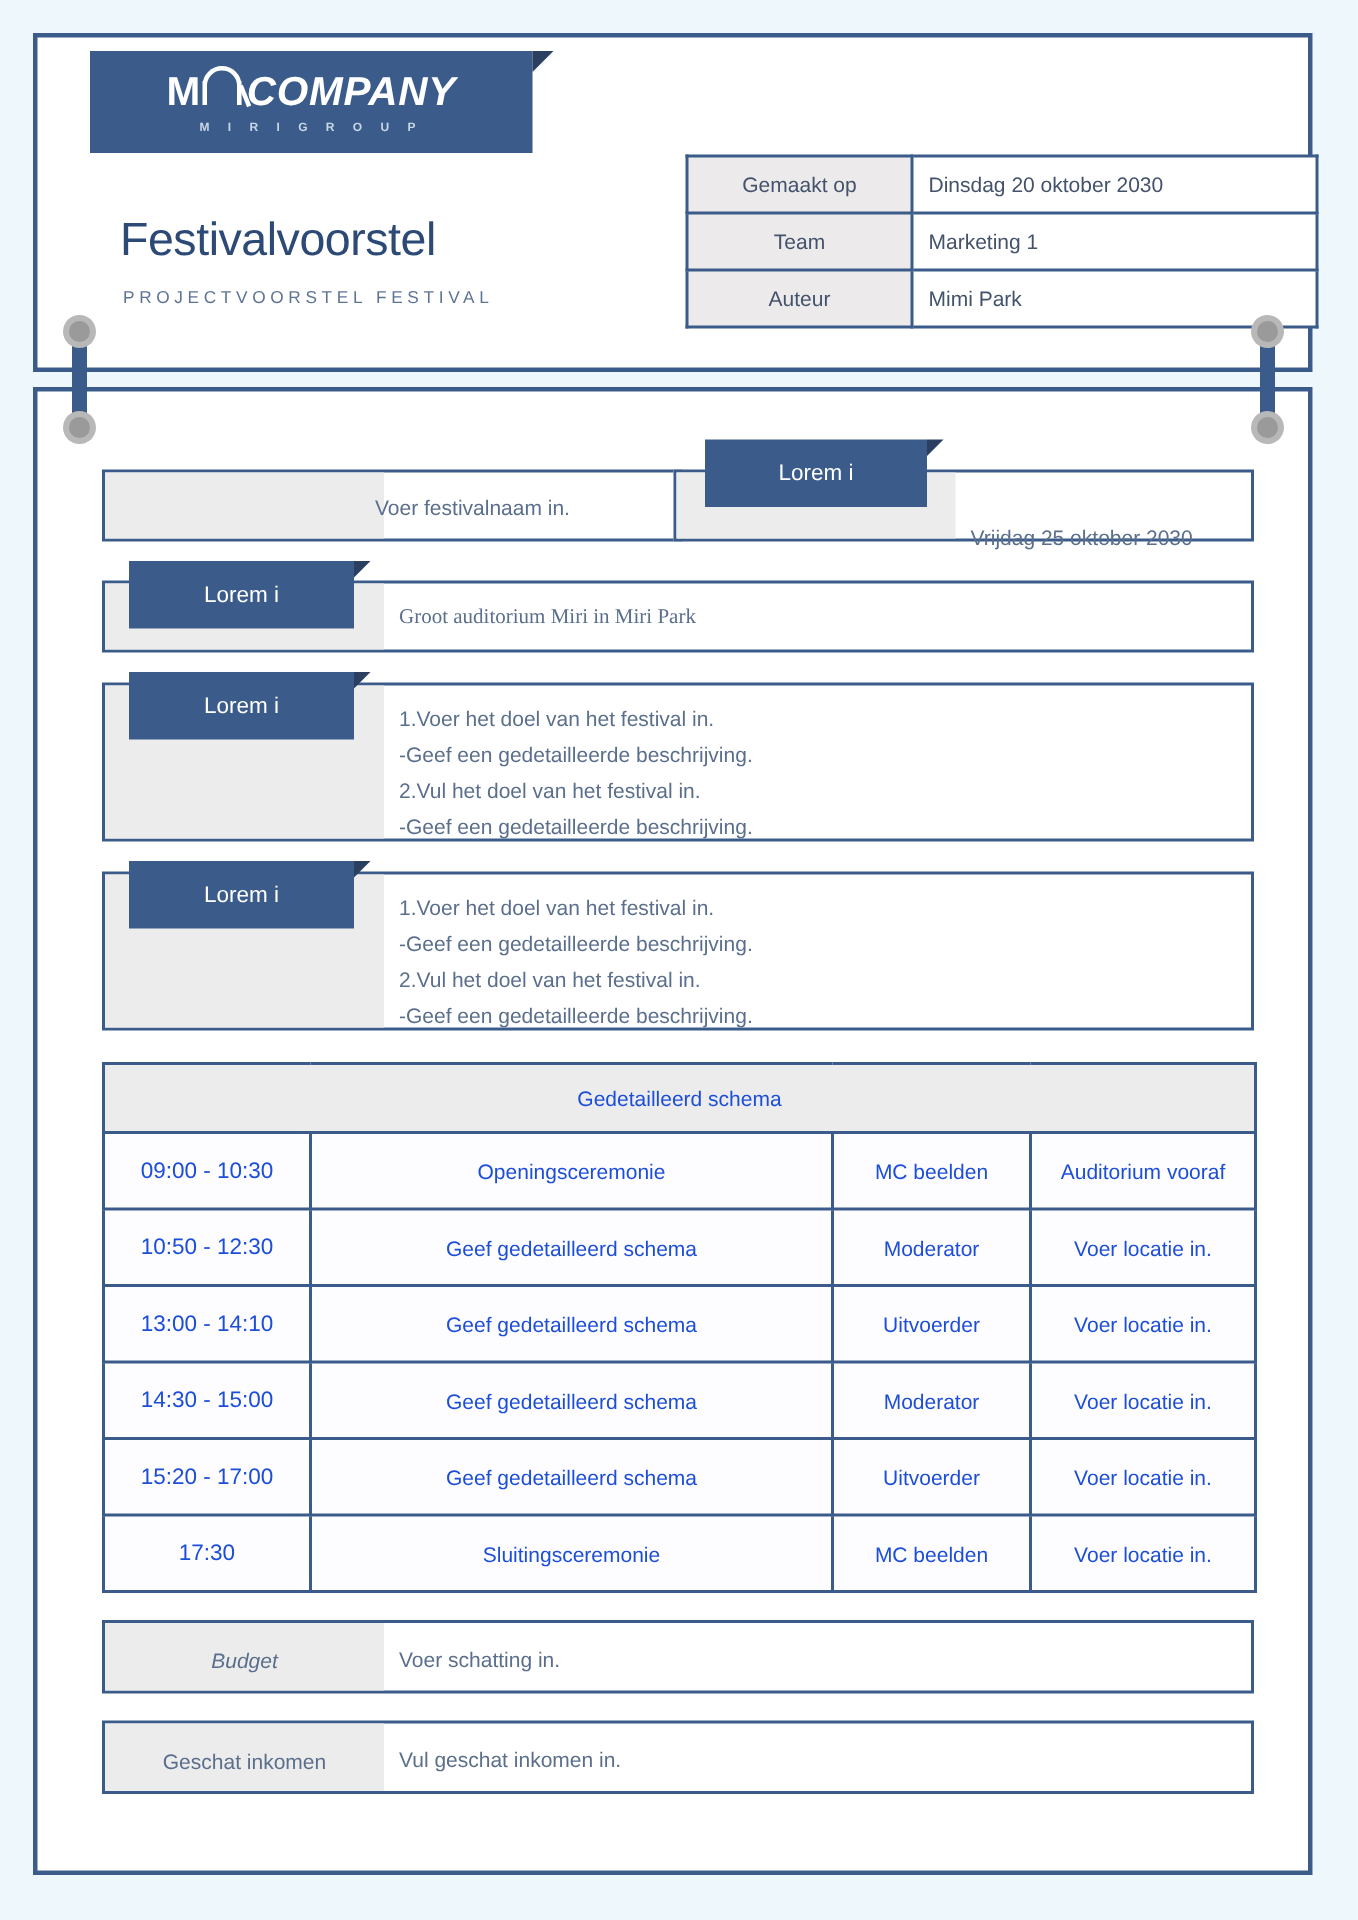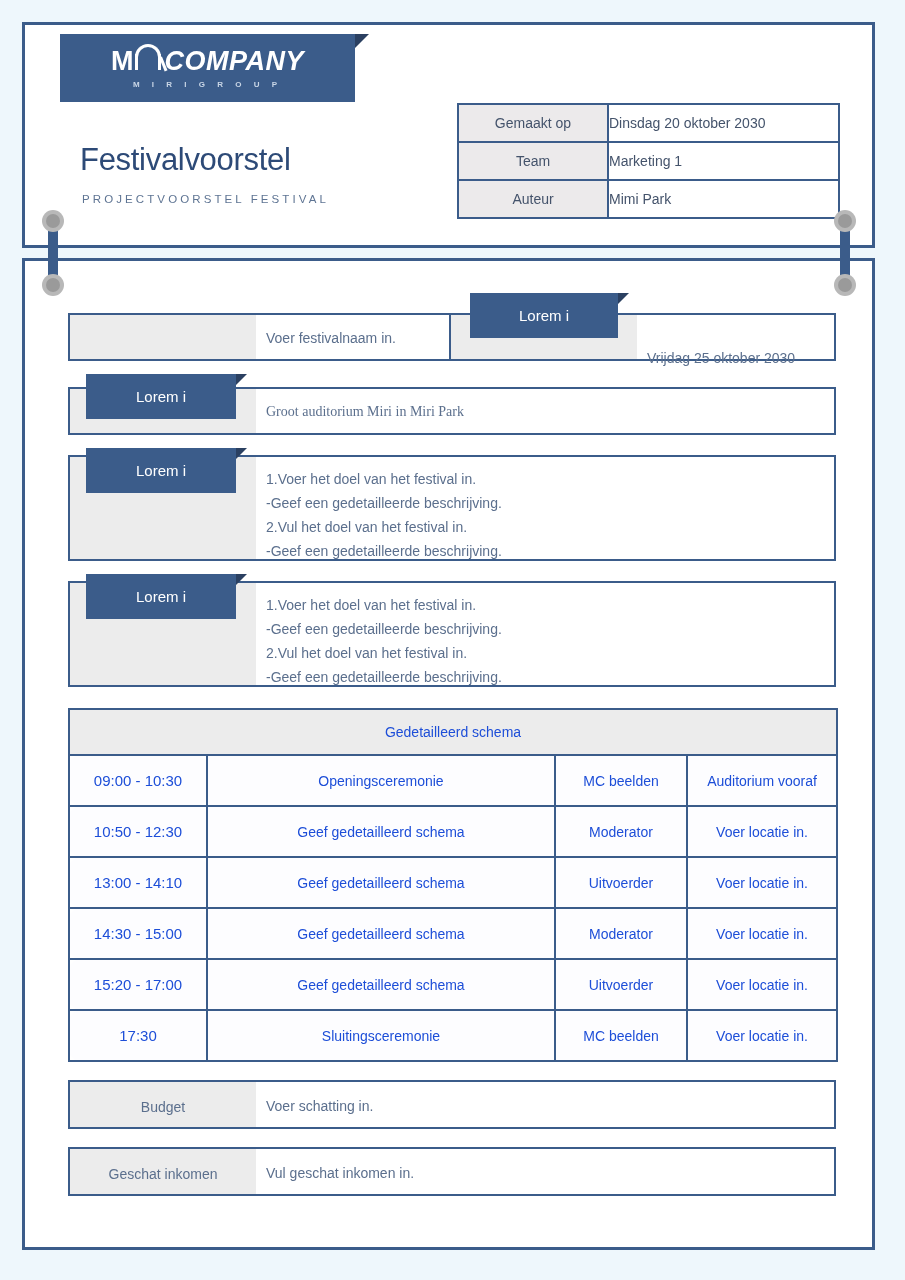--- a/index.html
+++ b/index.html
@@ -123,36 +123,37 @@
     font-size: 11.5px;
     letter-spacing: 3.1px;
     color: #5e7493;
   }
 
   
   .meta-table {
     position: absolute;
     left: 432px;
     top: 78px;
-    width: 383px;
+    width: 422px;
     border-collapse: collapse;
   }
   .meta-table td {
     border: 2px solid #3b5c8a;
     height: 38px;
     font-size: 14px;
     color: #44536b;
   }
   .meta-table td.k {
     width: 150px;
     background: #eceaeb;
     text-align: center;
   }
   .meta-table td.v {
     background: #ffffff;
+    padding-left: 10px;
   }
 
   
   .ring {
     position: absolute;
     width: 10px;
     height: 78px;
     background: #3b5c8a;
     z-index: 20;
   }
@@ -319,21 +320,21 @@
   </div>
   <div class="ring ring-right">
     <span class="cap-t"></span>
       <span class="cap-b"></span>
   </div>
 
   <div class="body-card">
 
     <div class="field" style="left:43px; top:52px; width:387px; height:48px;">
       <div class="graybar" style="width:186px;"></div>
-      <div class="value" style="left:196px; top:15px;">Voer festivalnaam in.</div>
+      <div class="value" style="left:180px; top:15px;">Voer festivalnaam in.</div>
     </div>
 
     <div class="field" style="left:424px; top:52px; width:387px; height:48px;">
       <div class="graybar" style="width:186px;"></div>
       <div class="value" style="left:196px; top:15px;margin-top:20px;">Vrijdag 25 oktober 2030</div>
     </div>
     <div class="tab" style="left:445px; top:32px; width:148px; height:45px;">
       <span>Lorem i</span>
       <span class="fold"></span>
     </div>
@@ -422,21 +423,21 @@
           <td class="time">17:30</td>
           <td>Sluitingsceremonie</td>
           <td>MC beelden</td>
           <td>Voer locatie in.</td>
         </tr>
       </tbody>
     </table>
 
     <div class="field" style="left:43px; top:819px; width:768px; height:49px;">
       <div class="graybar" style="width:186px;"></div>
-      <div class="plainlabel" style="left:0; top:0; width:186px; height:49px;">Budget</div>
+      <div class="plainlabel" style="left:0; top:0; width:186px; height:49px;font-style:italic;">Budget</div>
       <div class="value" style="left:196px; top:16px;">Voer schatting in.</div>
     </div>
 
     <div class="field" style="left:43px; top:886px; width:768px; height:49px;">
       <div class="graybar" style="width:186px;"></div>
       <div class="plainlabel" style="left:0; top:0; width:186px; height:49px;">Geschat inkomen</div>
       <div class="value" style="left:196px; top:16px;">Vul geschat inkomen in.</div>
     </div>
 
   </div>

